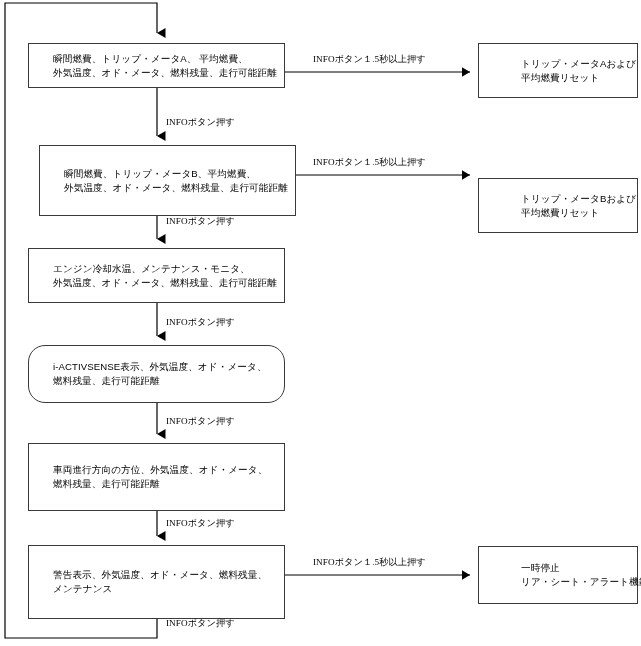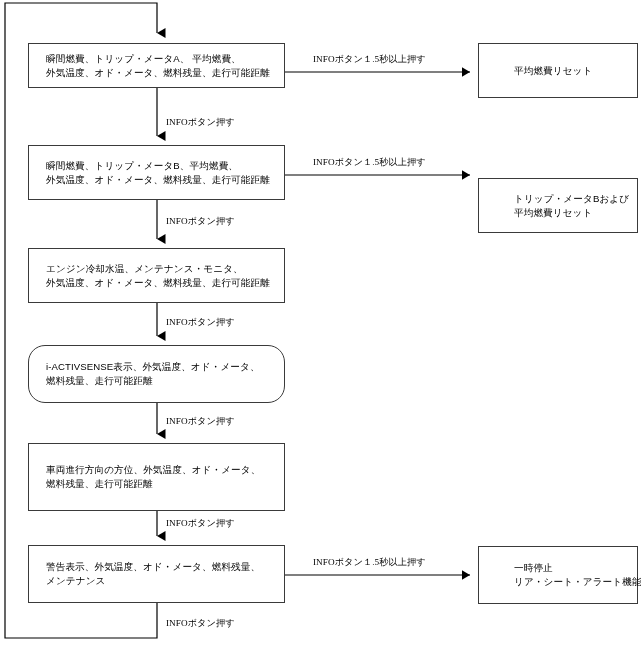--- a/index.html
+++ b/index.html
@@ -26,21 +26,21 @@
     pointer-events: none;
   }
   .node {
     position: absolute;
     box-sizing: border-box;
     border: 1px solid #3a3a3a;
     background: #ffffff;
     display: flex;
     flex-direction: column;
     justify-content: center;
-    padding: 0 17px;
+    padding: 0 24px;
   }
   .node .line {
     font-size: 9.6px;
     line-height: 14px;
     color: #000000;
     white-space: nowrap;
     letter-spacing: 0.1px;
   }
   .node.right .line {
     padding-left: 18px;
@@ -86,46 +86,47 @@
       <path d="M285,175 L470,175" fill="none" stroke="#000000" stroke-width="1.2" marker-end="url(#arrowRight)"></path>
       <path d="M285,575 L470,575" fill="none" stroke="#000000" stroke-width="1.2" marker-end="url(#arrowRight)"></path>
     </g>
   </svg>
 
   <div class="node" style="left:28px; top:43px; width:257px; height:45px;">
     <div class="line">瞬間燃費、トリップ・メータA、 平均燃費、</div>
     <div class="line">外気温度、オド・メータ、燃料残量、走行可能距離</div>
   </div>
 
-  <div class="node" style="left:28px; top:145px; width:257px; height:55px;justify-content:center;">
+  <div class="node" style="left:39px; top:145px; width:257px; height:71px;justify-content:center;">
     <div class="line">瞬間燃費、トリップ・メータB、平均燃費、</div>
     <div class="line">外気温度、オド・メータ、燃料残量、走行可能距離</div>
   </div>
 
   <div class="node" style="left:28px; top:248px; width:257px; height:55px;">
     <div class="line">エンジン冷却水温、メンテナンス・モニタ、</div>
     <div class="line">外気温度、オド・メータ、燃料残量、走行可能距離</div>
   </div>
 
   <div class="node" style="left:28px; top:345px; width:257px; height:58px;border-radius:17px;">
     <div class="line">i-ACTIVSENSE表示、外気温度、オド・メータ、</div>
     <div class="line">燃料残量、走行可能距離</div>
   </div>
 
   <div class="node" style="left:28px; top:443px; width:257px; height:68px;">
     <div class="line">車両進行方向の方位、外気温度、オド・メータ、</div>
     <div class="line">燃料残量、走行可能距離</div>
   </div>
 
-  <div class="node" style="left:28px; top:545px; width:257px; height:58px;">
+  <div class="node" style="left:28px; top:545px; width:257px; height:74px;">
     <div class="line">警告表示、外気温度、オド・メータ、燃料残量、</div>
     <div class="line">メンテナンス</div>
   </div>
 
   <div class="node right" style="left:478px; top:43px; width:160px; height:55px;">
+    <div class="line">トリップ・メータAおよび</div>
     <div class="line">平均燃費リセット</div>
   </div>
 
   <div class="node right" style="left:478px; top:146px; width:160px; height:55px;margin-top:32px;">
     <div class="line">トリップ・メータBおよび</div>
     <div class="line">平均燃費リセット</div>
   </div>
 
   <div class="node right" style="left:478px; top:546px; width:160px; height:58px;">
     <div class="line">一時停止</div>

